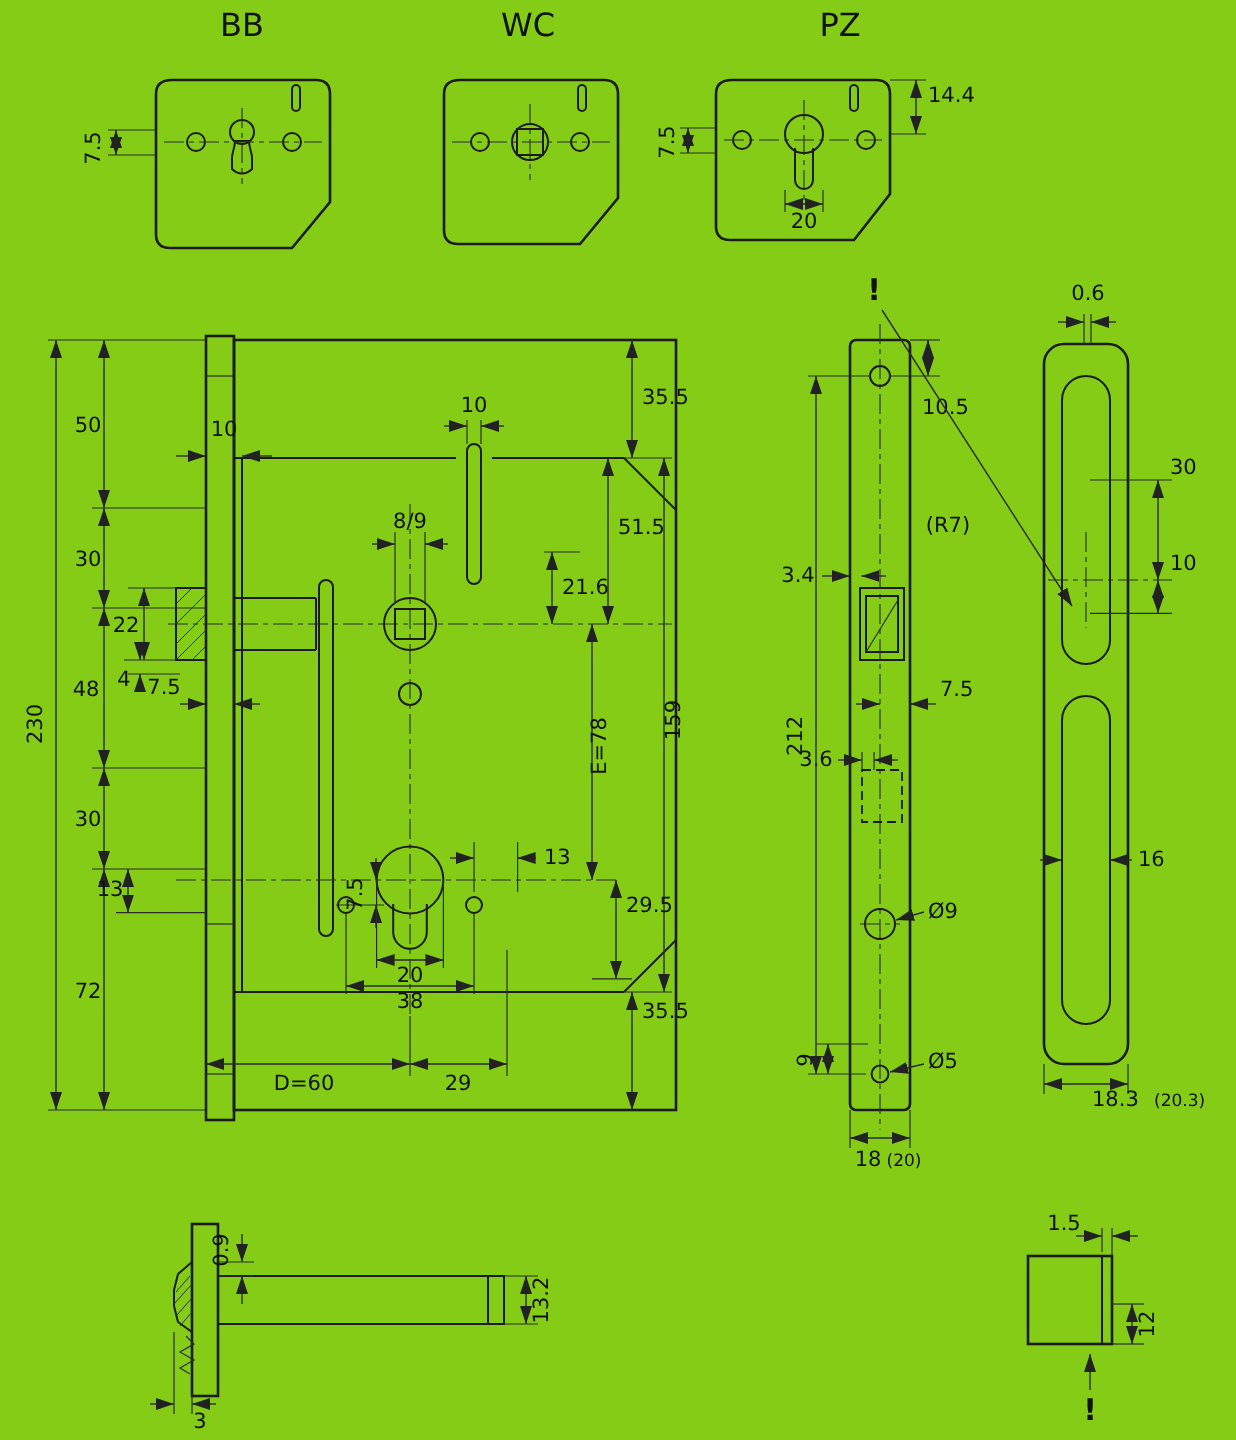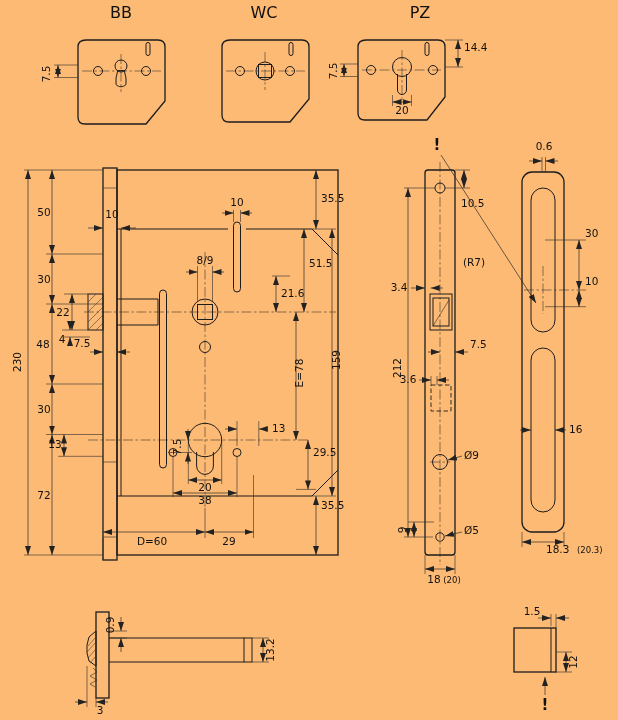--- a/index.html
+++ b/index.html
@@ -1,16 +1,16 @@
 <!DOCTYPE html>
 <html><head>
 <meta charset="utf-8">
 <style>
   html,body { margin:0; padding:0; background:#ffffff; }
-  .stage { width:618px; height:720px; position:relative; background:#fdba74; }
+  .stage { width:618px; height:720px; position:relative; background:#84cc16; }
   svg { display:block; }
   .ol { fill:none; stroke:#1c1c1c; stroke-width:1.3; }
   .o2 { fill:none; stroke:#1c1c1c; stroke-width:1; }
   .th { fill:none; stroke:#2b2b2b; stroke-width:0.6; }
   .dm { fill:none; stroke:#2b2b2b; stroke-width:0.7; }
   .cl { fill:none; stroke:#2b2b2b; stroke-width:0.55; stroke-dasharray:10 2.5 2.5 2.5; }
   .hd { fill:none; stroke:#1c1c1c; stroke-width:0.9; stroke-dasharray:4.5 2.5; }
   .ht { fill:none; stroke:#2b2b2b; stroke-width:0.5; }
   text { font-family:"DejaVu Sans","Liberation Sans",sans-serif; font-size:10.5px; fill:#111; }
   .tm { text-anchor:middle; }

